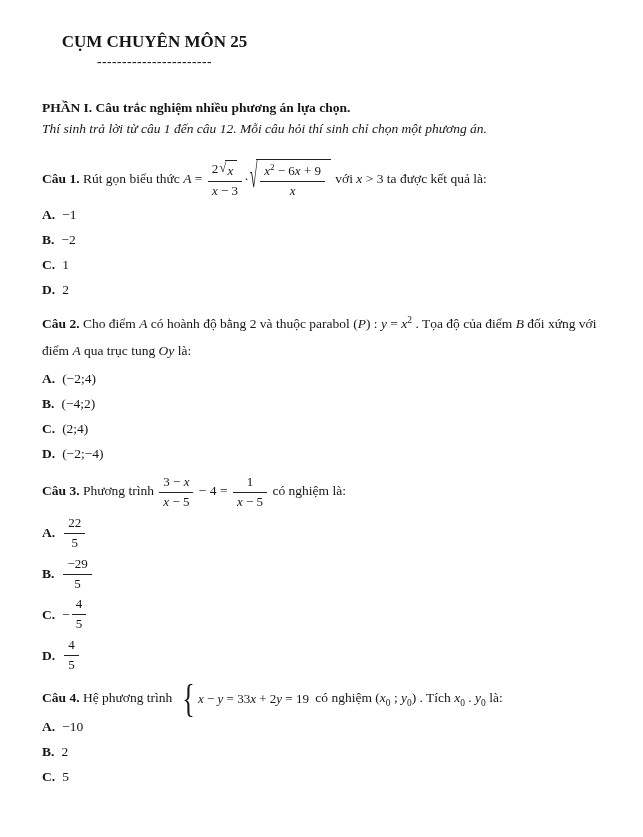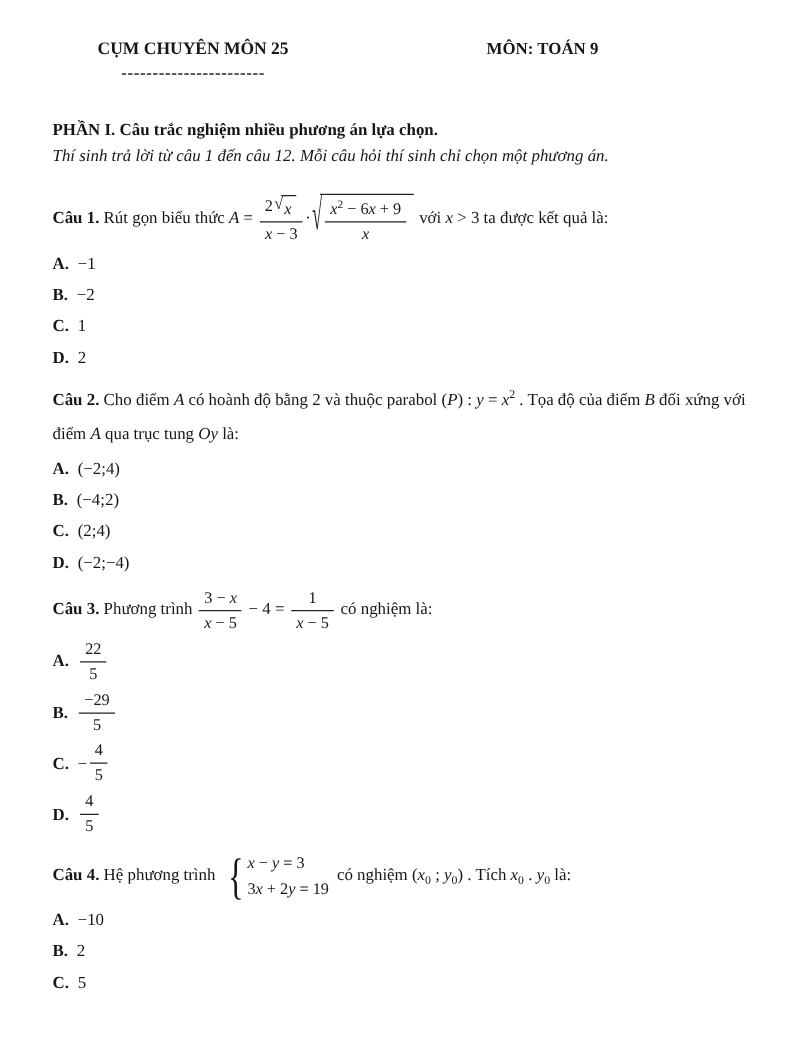--- a/index.html
+++ b/index.html
@@ -6,21 +6,21 @@
   body {
     width:643px; height:837px; background:#ffffff; overflow:hidden;
     font-family:"Liberation Serif", serif; color:#161616; font-size:13.5px;
     -webkit-font-smoothing:antialiased;
   }
   .page { padding:30px 42px 0 42px; }
 
   
   .header { display:flex; margin-bottom:30px; }
   .header-left { width:225px; text-align:center; padding-top:2px; }
-  .org { font-weight:bold; font-size:14px; white-space:nowrap; }
+  .org { font-weight:bold; font-size:17px; white-space:nowrap; }
   .divider { font-weight:bold; letter-spacing:0.5px; margin-top:2px; }
   .header-right { flex:1; text-align:center; }
   .hline { line-height:1.32; }
   .hline.bold { font-weight:bold; }
   .hline.italic { font-style:italic; line-height:1.38; }
 
   
   .sec-title { font-weight:bold; margin-bottom:5px; }
   .sec-instr { font-style:italic; margin-bottom:22px; }
 
@@ -39,34 +39,33 @@
   .frac { display:inline-flex; flex-direction:column; vertical-align:middle;
           text-align:center; font-size:13px; line-height:1.3; margin:0 2px; }
   .frac .num { display:block; border-bottom:1px solid #222; padding:0 4px 1px 4px; }
   .frac .den { display:block; padding:1px 4px 0 4px; }
   .sqrt { display:inline-flex; align-items:flex-start; vertical-align:middle; margin:0 1px; }
   .sqrt .rad { display:inline-block; line-height:1; transform-origin:top; transform:scaleY(1.05); margin-right:-1px; }
   .sqrt.tall .rad { transform:scaleY(2.55) scaleX(1.05); }
   .sqrt .radicand { border-top:1px solid #222; padding:2px 4px 0 2px; display:inline-flex; align-items:center; }
   .cases { display:inline-flex; align-items:center; vertical-align:middle; margin:0 3px; }
   .cases .brace { font-size:40px; font-weight:400; line-height:0; transform:scaleX(0.65); display:inline-block; margin-right:0px; }
-  .cases .crows { display:inline-flex; flex-direction:column; font-size:13px; line-height:1.6; }
+  .cases .crows { display:inline-flex; flex-direction:row; font-size:13px; line-height:1.6; }
   .cases .crow { display:block; white-space:nowrap; }
 </style>
 </head>
 <body>
 
 <div class="page">
   <div class="header">
     <div class="header-left">
       <div class="org">CỤM CHUYÊN MÔN 25</div>
       <div class="divider">-----------------------</div>
     </div>
     <div class="header-right" id="header-right">
-        <div class="hline bold">MÔN: TOÁN 9</div>
       </div>
   </div>
 
   <div class="section">
     <div class="sec-title">PHẦN I. Câu trắc nghiệm nhiều phương án lựa chọn.</div>
     <div class="sec-instr">Thí sinh trả lời từ câu 1 đến câu 12. Mỗi câu hỏi thí sinh chỉ chọn một phương án.</div>
   </div>
 
   <div id="questions">
       <div class="qblock">

